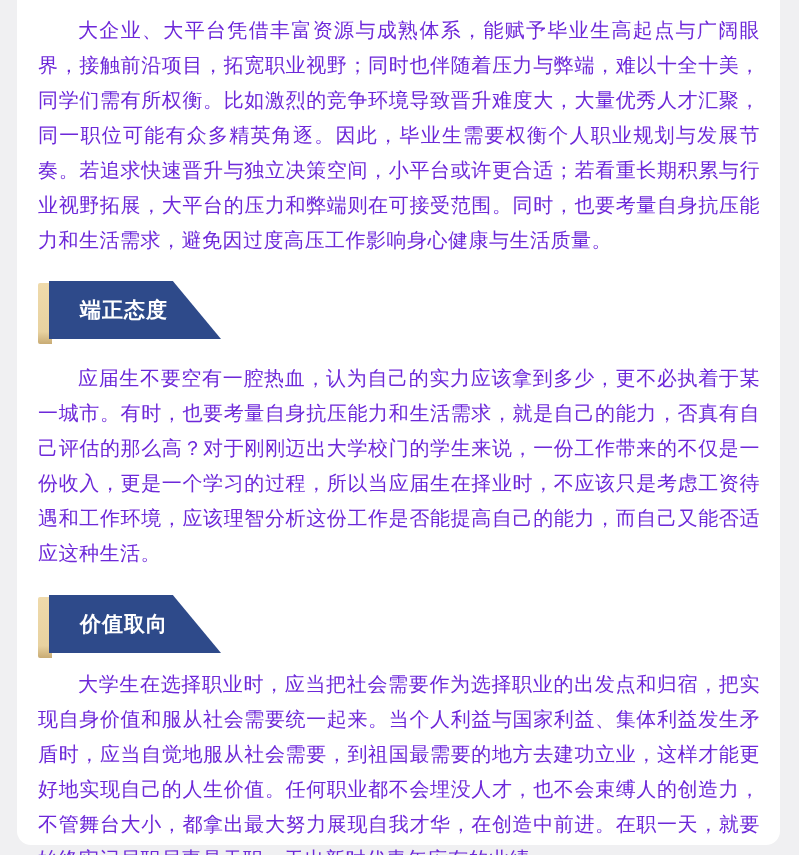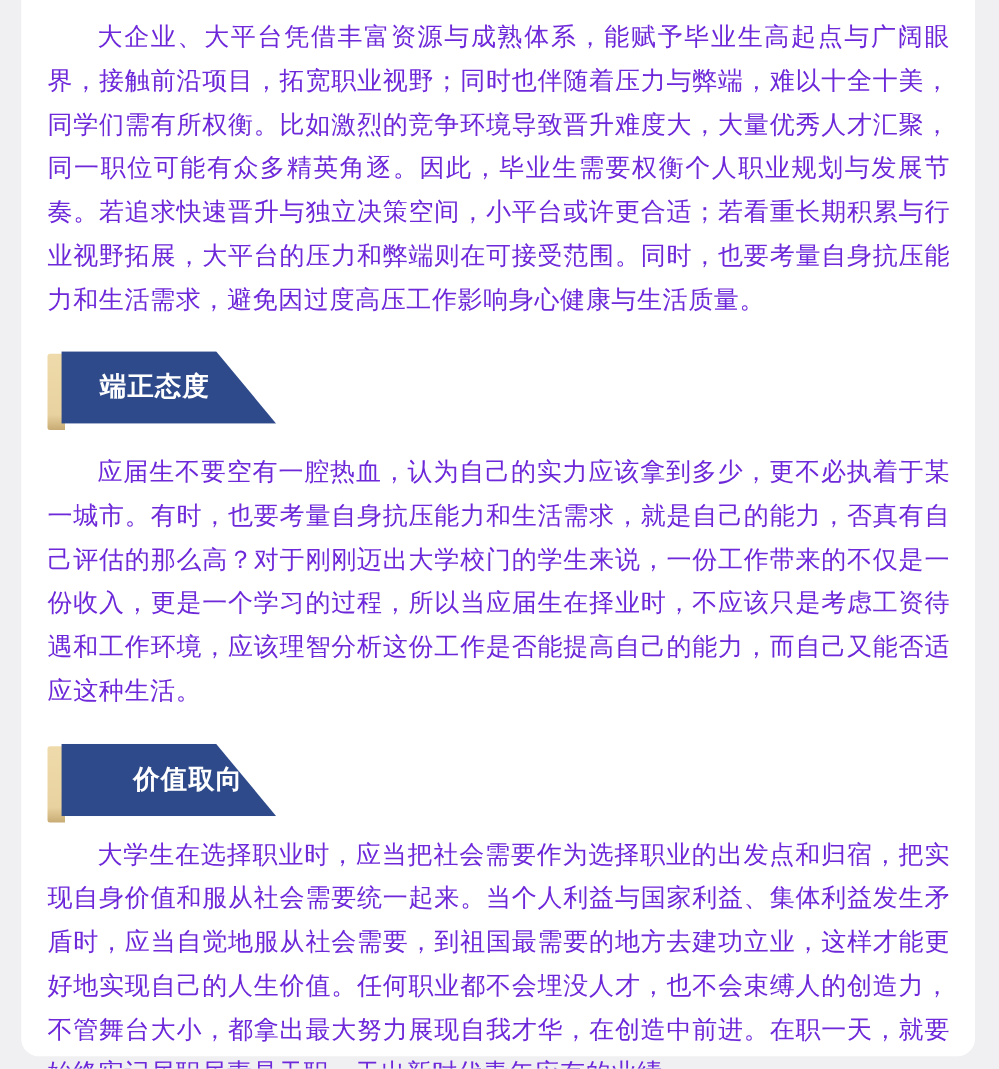--- a/index.html
+++ b/index.html
@@ -37,21 +37,21 @@
   }
   .para-intro { margin-top: 0; }
   .para-section1 { margin-top: 17px; }
   .para-section2 { margin-top: 9px; }
 
   .banner {
     position: relative;
     height: 63px;
   }
   .banner-1 { margin-top: 23px; }
-  .banner-2 { margin-top: 24px; text-align: center; }
+  .banner-2 { margin-top: 24px; }
   .banner .gold-bar {
     position: absolute;
     left: 0;
     top: 2px;
     width: 14px;
     height: 61px;
     background: linear-gradient(180deg, #efdaab 0%, #e8d2a0 80%, #c8ab74 100%);
     border-radius: 2px 0 0 2px;
   }
   .banner .flag {

